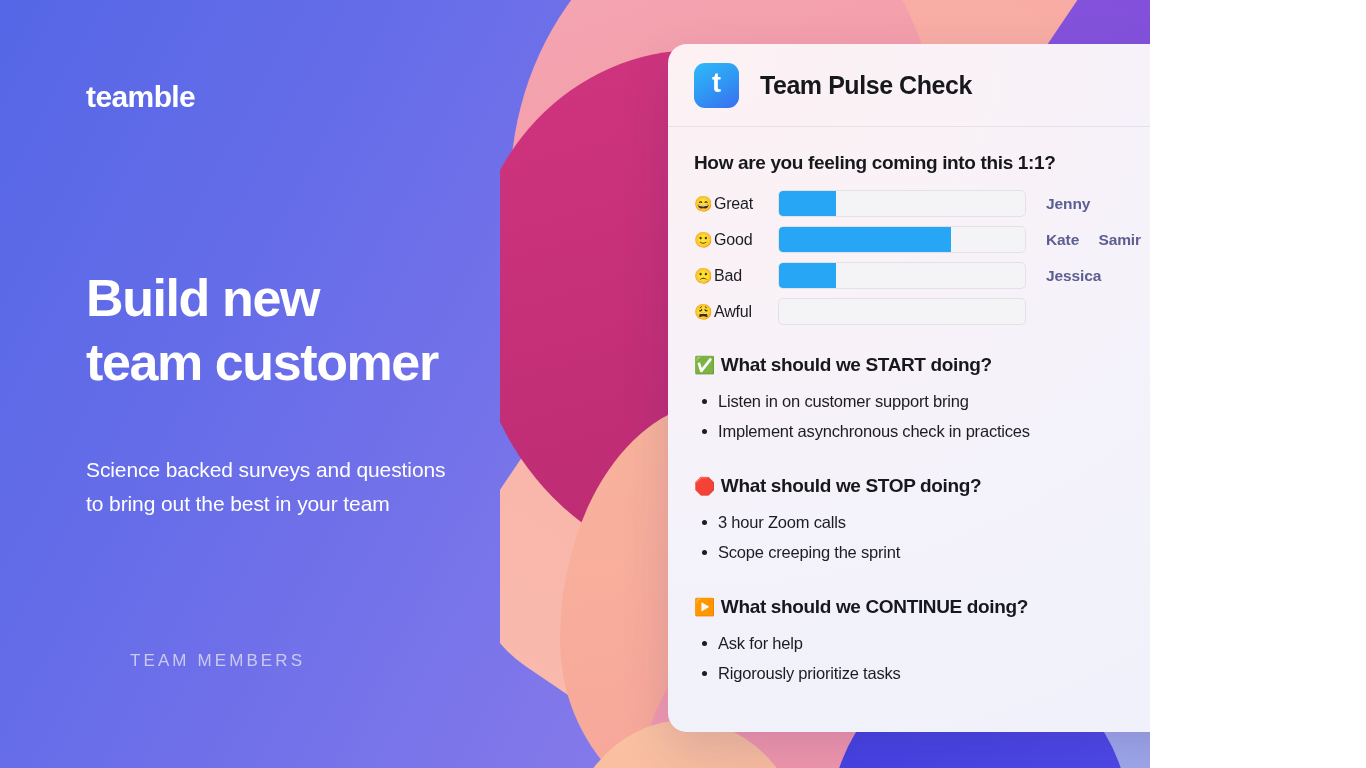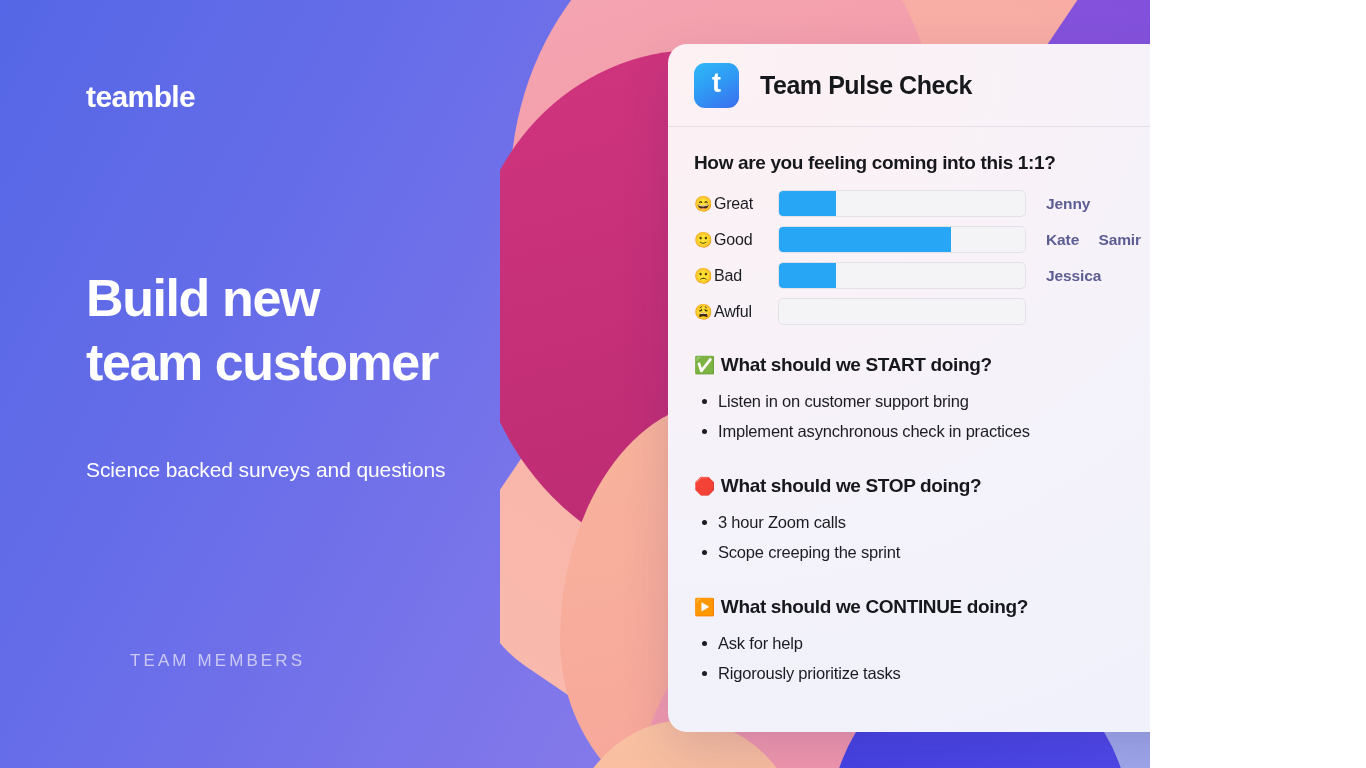--- a/index.html
+++ b/index.html
@@ -199,20 +199,21 @@
 
   <div class="logo">teamble</div>
 
   <div class="headline">
     <div>Build new</div>
     <div>team customer</div>
   </div>
 
   <div class="subhead">
     <div>Science backed surveys and questions</div>
+    <div>to bring out the best in your team</div>
   </div>
 
   <div class="teamlabel">TEAM MEMBERS</div>
 
   <div class="card">
 
     <div class="cardHead">
       <div class="appicon">t</div>
       <div class="cardTitle">Team Pulse Check</div>
       <div class="closeBtn">

